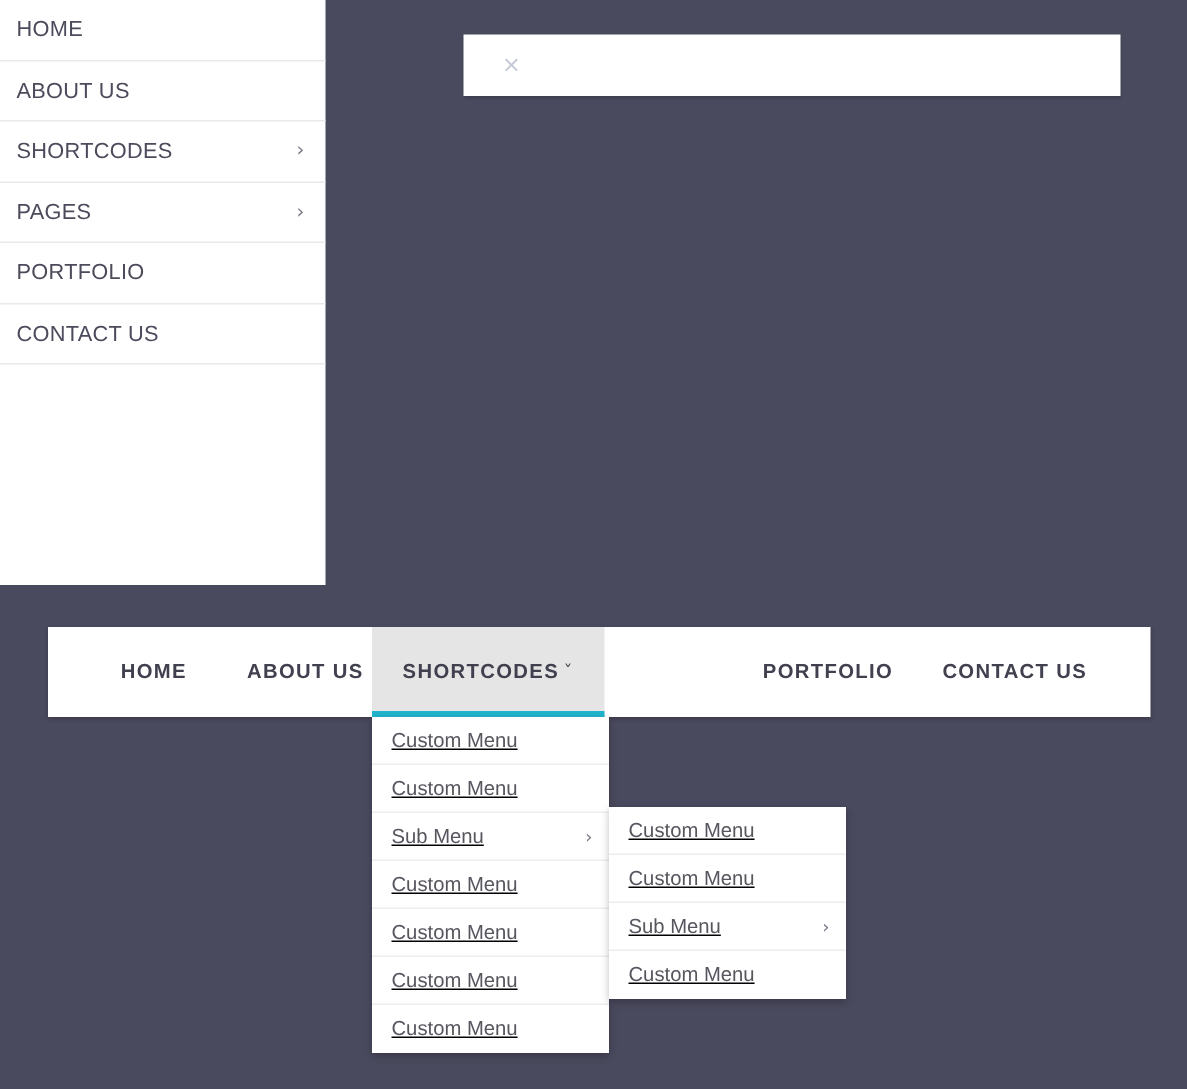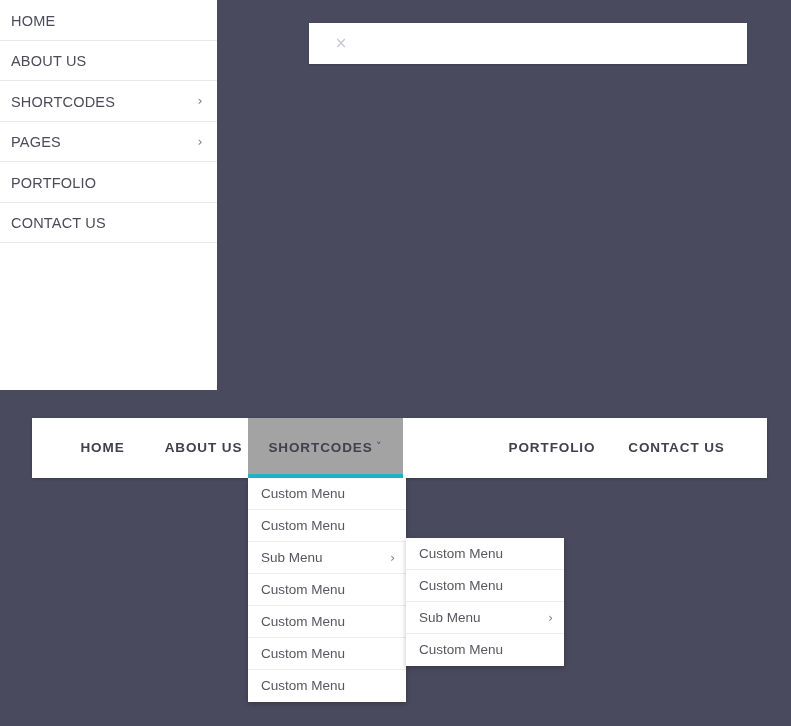--- a/index.html
+++ b/index.html
@@ -94,21 +94,21 @@
     line-height: 60px;
     font-size: 13.5px;
     font-weight: bold;
     letter-spacing: 0.9px;
     color: #40404f;
     text-align: center;
     white-space: nowrap;
     box-sizing: border-box;
   }
   .topnav-item.active {
-    background: #a3a3a3;
+    background: #e5e5e5;
   }
   .topnav-underline {
     position: absolute;
     left: 0;
     bottom: 0;
     width: 100%;
     height: 4px;
     background: #22b4cc;
   }
   .topnav-marker {
@@ -118,20 +118,21 @@
     margin-left: 3px;
     font-family: "DejaVu Sans", sans-serif;
   }
 
   
   .dropdown-panel {
     position: absolute;
     background: #ffffff;
     box-shadow: 0 2px 5px rgba(0,0,0,0.25);
     box-sizing: border-box;
+    text-decoration: underline;
   }
   #dropdown-level-1 {
     left: 248px;
     top: 478px;
     width: 158px;
   }
   #dropdown-level-2 {
     left: 406px;
     top: 538px;
     width: 158px;

